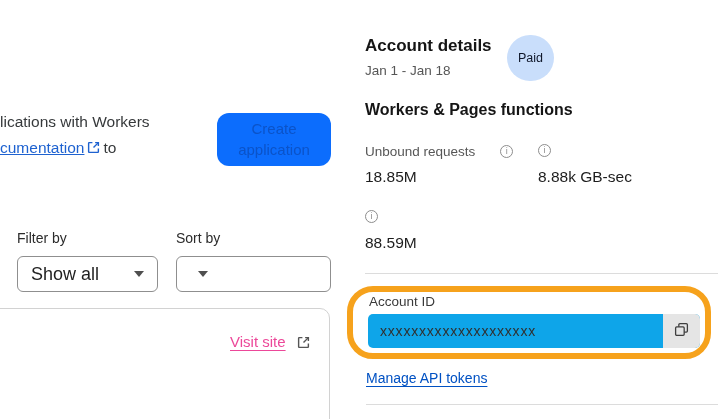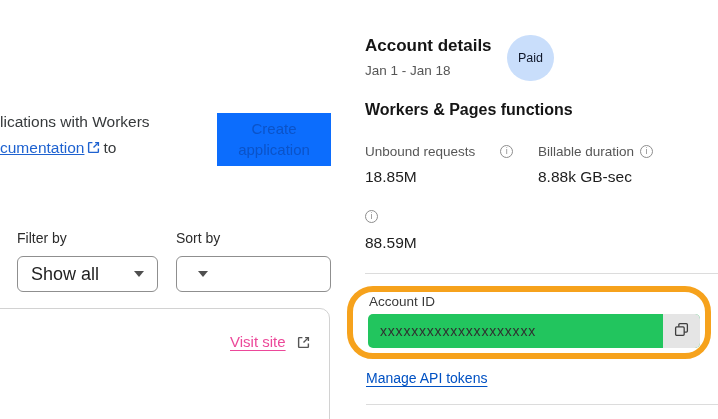--- a/index.html
+++ b/index.html
@@ -14,21 +14,21 @@
   .abs { position: absolute; }
 
   
   .intro { left: 0; top: 109px; width: 215px; font-size: 15.5px; line-height: 26px; color: #36393b; }
   .intro a.doc-link { color: #1e62d0; text-decoration: underline; }
   .ext-icon { display: inline-block; width: 13px; height: 13px; vertical-align: -1px; margin: 0 3px; }
 
   .create-btn {
     left: 217px; top: 113px; width: 114px; height: 53px;
     background: #0c6dfd; color: #0b53c8;
-    border: none; border-radius: 0;
+    border: none; border-radius: 12px;
     font-family: "Liberation Sans", sans-serif;
     font-size: 15px; line-height: 1.35; text-align: center;
     padding: 4px 10px; cursor: pointer;
   }
 
   .field-label { font-size: 14px; color: #2b2b2b; }
   .filter-label { left: 17px; top: 230px; }
   .sort-label   { left: 176px; top: 230px; }
 
   .dropdown {
@@ -81,21 +81,21 @@
 
   .annotation {
     left: 347px; top: 286px; width: 364px; height: 73px;
     border: 6px solid #f6a21c; border-radius: 26px;
     pointer-events: none; z-index: 5;
   }
 
   .acct-id-label { left: 369px; top: 294px; font-size: 13.5px; color: #3a3a3a; }
   .acct-id-field {
     left: 368px; top: 314px; width: 332px; height: 34px;
-    background: #22c55e; border-radius: 5px; display: flex; align-items: center;
+    background: #0ea5e9; border-radius: 5px; display: flex; align-items: center;
   }
   .acct-id-value {
     flex: 1; padding-left: 12px; font-size: 14px; color: #303030;
     letter-spacing: 0.8px; white-space: nowrap; overflow: hidden;
   }
   .copy-btn {
     width: 37px; height: 34px; background: #e5e5e5; border: none;
     border-radius: 0 5px 5px 0; display: flex; align-items: center; justify-content: center;
     cursor: pointer;
   }
@@ -144,21 +144,20 @@
 
 <div class="abs usage-title">Workers &amp; Pages functions</div>
 
 <div class="abs metric-label m0l">
   <span>Unbound requests</span>
   <i class="info-icon">i</i>
 </div>
 <div class="abs metric-value m0v">18.85M</div>
 
 <div class="abs metric-label m1l">
-  <span>Billable duration</span>
   <i class="info-icon">i</i>
 </div>
 <div class="abs metric-value m1v">8.88k GB-sec</div>
 
 <div class="abs metric-label m2l">
   <i class="info-icon">i</i>
 </div>
 <div class="abs metric-value m2v">88.59M</div>
 
 <div class="abs divider div-top"></div>

